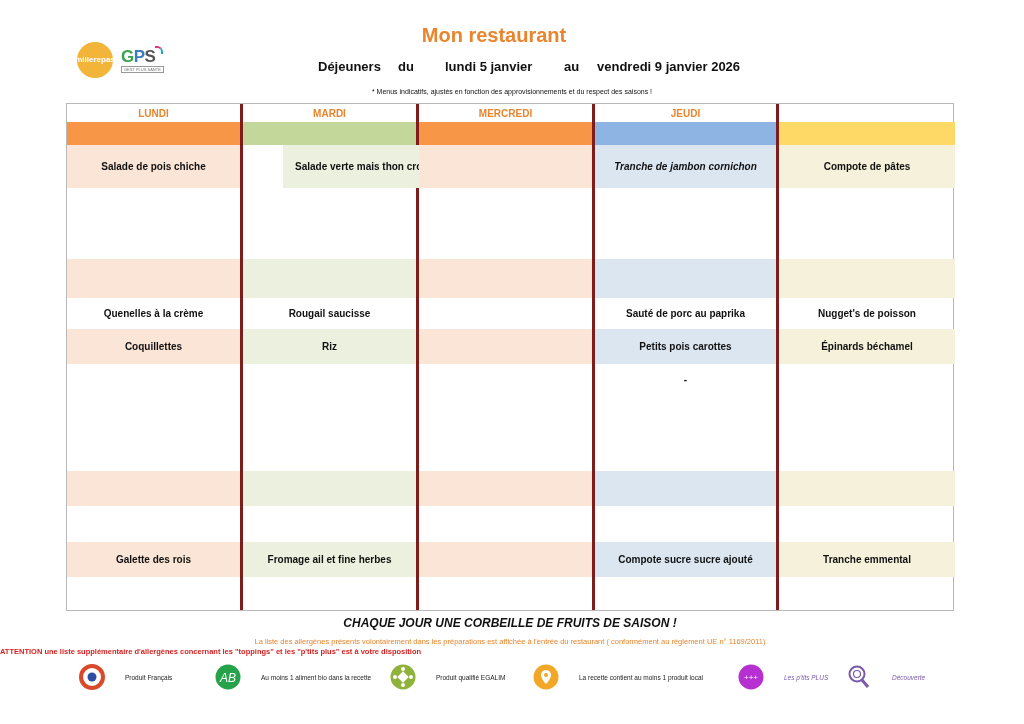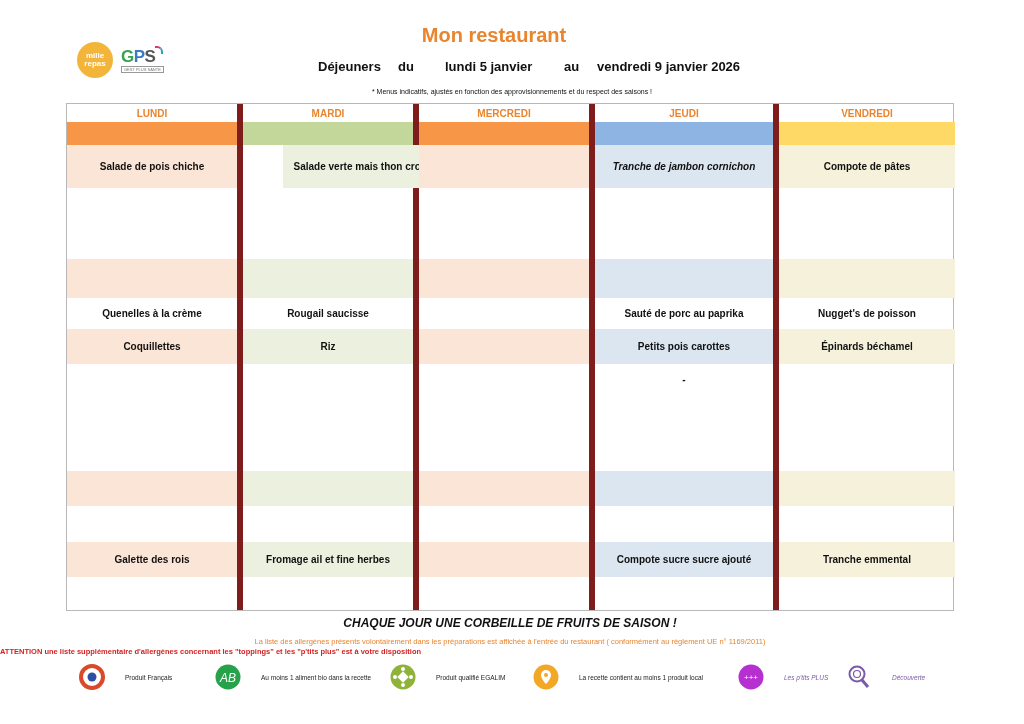--- a/index.html
+++ b/index.html
@@ -1,40 +1,40 @@
 <!DOCTYPE html>
 <html><head>
   <meta charset="utf-8">
   <style>
     * { box-sizing: border-box; margin: 0; padding: 0; }
     html, body { width: 1024px; height: 724px; background: #ffffff; overflow: hidden; }
     body { position: relative; font-family: "Liberation Sans", sans-serif; color: #111; }
 
     .logos { position: absolute; left: 77px; top: 42px; display: flex; align-items: center; gap: 8px; }
     .logo-mille { width: 36px; height: 36px; border-radius: 50%; background: #f2b53a; color: #fff;
-      display: flex; flex-direction: column; align-items: center; justify-content: center;
+      display: flex; flex-direction: row; align-items: center; justify-content: center;
       font-size: 8px; line-height: 8px; font-weight: bold; }
     .logo-gps { display: flex; flex-direction: column; align-items: flex-start; }
     .logo-gps .gps-text { font-size: 17px; font-weight: bold; color: #6b6f72; letter-spacing: -0.5px; line-height: 17px; position: relative; }
     .logo-gps .gps-text .g { color: #3aa14f; }
     .logo-gps .gps-text .p { color: #3b7bbf; }
     .logo-gps .gps-text .s { color: #555; }
     .logo-gps .gps-arc { position: absolute; right: -8px; top: -2px; width: 8px; height: 8px;
       border-top: 2px solid #e0317a; border-right: 2px solid #1aa9c5; border-radius: 0 6px 0 0; }
     .logo-gps .gps-sub { font-size: 4px; color: #777; border: 1px solid #999; padding: 0 2px; margin-top: 1px; }
 
     .title { position: absolute; left: 0; width: 988px; top: 24px; text-align: center;
       font-size: 20px; font-weight: bold; color: #e8852e; }
     .subtitle { position: absolute; top: 59px; left: 318px; font-size: 13px; font-weight: bold; color: #111; white-space: nowrap; }
     .subtitle span { position: absolute; white-space: nowrap; }
     .note { position: absolute; top: 88px; left: 0; width: 1024px; text-align: center; font-size: 7px; color: #111; }
 
     .menu-table { position: absolute; left: 66px; top: 103px; width: 888px; height: 508px;
       border: 1px solid #b8b8b8; }
-    .col { position: absolute; top: 0; height: 100%; border-right: 6px solid #7f1d1d; }
+    .col { position: absolute; top: 0; height: 100%; border-right: 3px solid #7f1d1d; }
     .col:last-child { border-right: none; }
     .cell { position: absolute; left: 0; width: 100%; display: flex; align-items: center; justify-content: center;
       font-size: 10px; font-weight: bold; color: #111; text-align: center; }
     .cell.day-header { color: #e8852e; font-size: 10px; font-weight: bold; }
     .cell.italic { font-style: italic; }
 
     .fruit-banner { position: absolute; top: 616px; left: 0; width: 1020px; text-align: center;
       font-size: 12px; font-weight: bold; font-style: italic; color: #111; }
     .allergen-note { position: absolute; top: 637px; left: 0; width: 1020px; text-align: center;
       font-size: 7.5px; color: #e8852e; }
@@ -123,21 +123,20 @@
       <div class="cell" style="top: 155px; height: 39px; background: rgb(220, 230, 241);"></div>
       <div class="cell" style="top: 194px; height: 31px;">Sauté de porc au paprika</div>
       <div class="cell" style="top: 225px; height: 35px; background: rgb(220, 230, 241);">Petits pois carottes</div>
       <div class="cell" style="top: 260px; height: 107px; align-items: flex-start; padding-top: 10px;">-</div>
       <div class="cell" style="top: 367px; height: 35px; background: rgb(220, 230, 241);"></div>
       <div class="cell" style="top: 402px; height: 36px;"></div>
       <div class="cell" style="top: 438px; height: 35px; background: rgb(220, 230, 241);">Compote sucre sucre ajouté</div>
       <div class="cell" style="top: 473px; height: 35px;"></div>
     </div>
     <div class="col" style="left: 712px; width: 176px;">
-      <div class="cell day-header" style="top: 0px; height: 18px;">VENDREDI</div>
       <div class="cell" style="top: 18px; height: 23px; background: rgb(255, 217, 102);"></div>
       <div class="cell" style="top: 41px; height: 43px; background: rgb(245, 241, 218);">Compote de pâtes</div>
       <div class="cell" style="top: 84px; height: 71px;"></div>
       <div class="cell" style="top: 155px; height: 39px; background: rgb(245, 241, 218);"></div>
       <div class="cell" style="top: 194px; height: 31px;">Nugget's de poisson</div>
       <div class="cell" style="top: 225px; height: 35px; background: rgb(245, 241, 218);">Épinards béchamel</div>
       <div class="cell" style="top: 260px; height: 107px; align-items: flex-start; padding-top: 10px;"></div>
       <div class="cell" style="top: 367px; height: 35px; background: rgb(245, 241, 218);"></div>
       <div class="cell" style="top: 402px; height: 36px;"></div>
       <div class="cell" style="top: 438px; height: 35px; background: rgb(245, 241, 218);">Tranche emmental</div>

